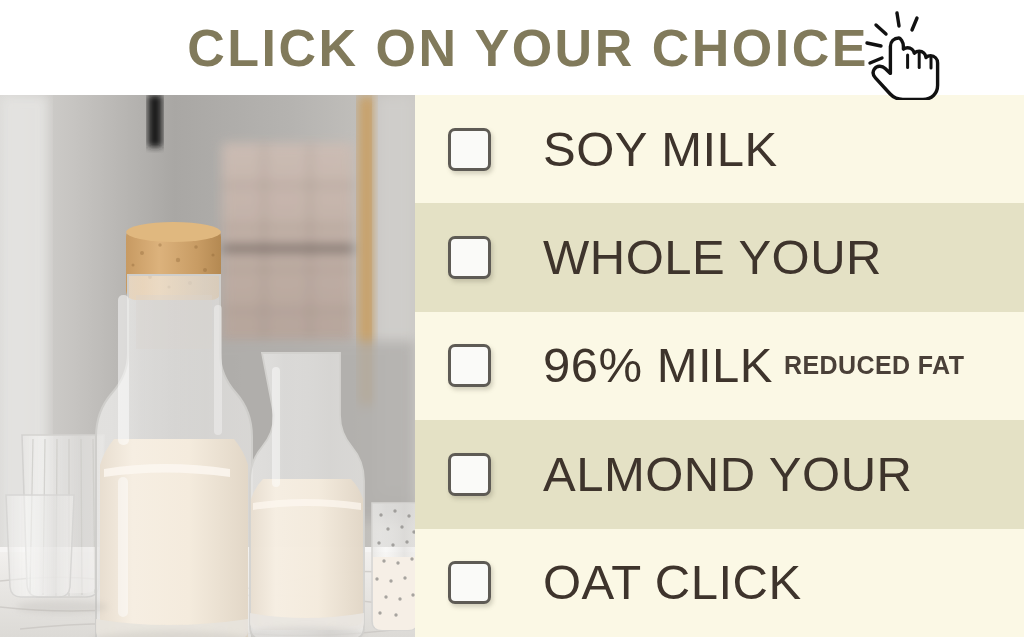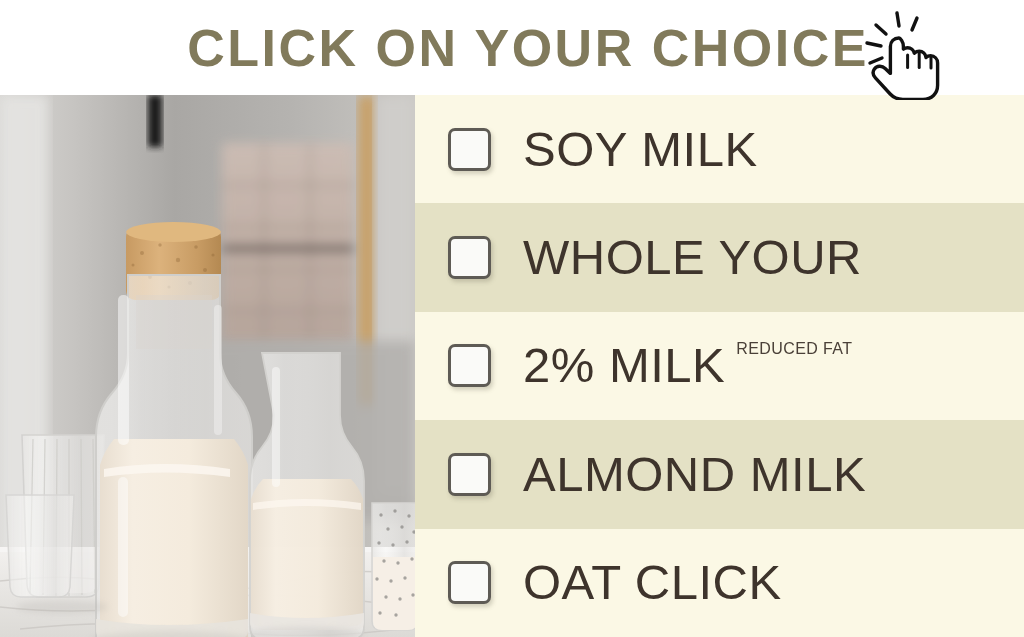--- a/index.html
+++ b/index.html
@@ -76,35 +76,35 @@
   .checkbox {
     width:43px; height:43px;
     min-width:43px;
     border:3px solid #5E5B55;
     border-radius:7px;
     background:#FAFAF8;
     box-shadow:2px 3px 4px rgba(120,115,95,0.30);
   }
 
   .option-label {
-    margin-left:32px;
+    margin-left:52px;
     display:flex;
-    align-items:flex-start;
+    align-items:center;
     white-space:nowrap;
   }
   .option-main {
     font-size:49px;
     font-weight:400;
     letter-spacing:0.5px;
     color:#3E342C;
     line-height:1;
   }
   .option-sub {
-    font-size:16px;
-    font-weight:400;
+    font-size:25px;
+    font-weight:700;
     letter-spacing:0.4px;
     color:#4A4038;
     line-height:1;
     margin-left:11px;
   }
 </style>
 </head>
 <body>
 
 <div class="poll">
@@ -365,29 +365,29 @@
     <div class="option-row dark">
       <div class="checkbox"></div>
       <div class="option-label">
         <span class="option-main">WHOLE YOUR</span>
       </div>
     </div>
 
     <div class="option-row light">
       <div class="checkbox"></div>
       <div class="option-label">
-        <span class="option-main">2% MILK</span>
+        <span class="option-main">96% MILK</span>
         <span class="option-sub">REDUCED FAT</span>
       </div>
     </div>
 
     <div class="option-row dark">
       <div class="checkbox"></div>
       <div class="option-label">
-        <span class="option-main">ALMOND MILK</span>
+        <span class="option-main">ALMOND YOUR</span>
       </div>
     </div>
 
     <div class="option-row light">
       <div class="checkbox"></div>
       <div class="option-label">
         <span class="option-main">OAT CLICK</span>
       </div>
     </div>
 

